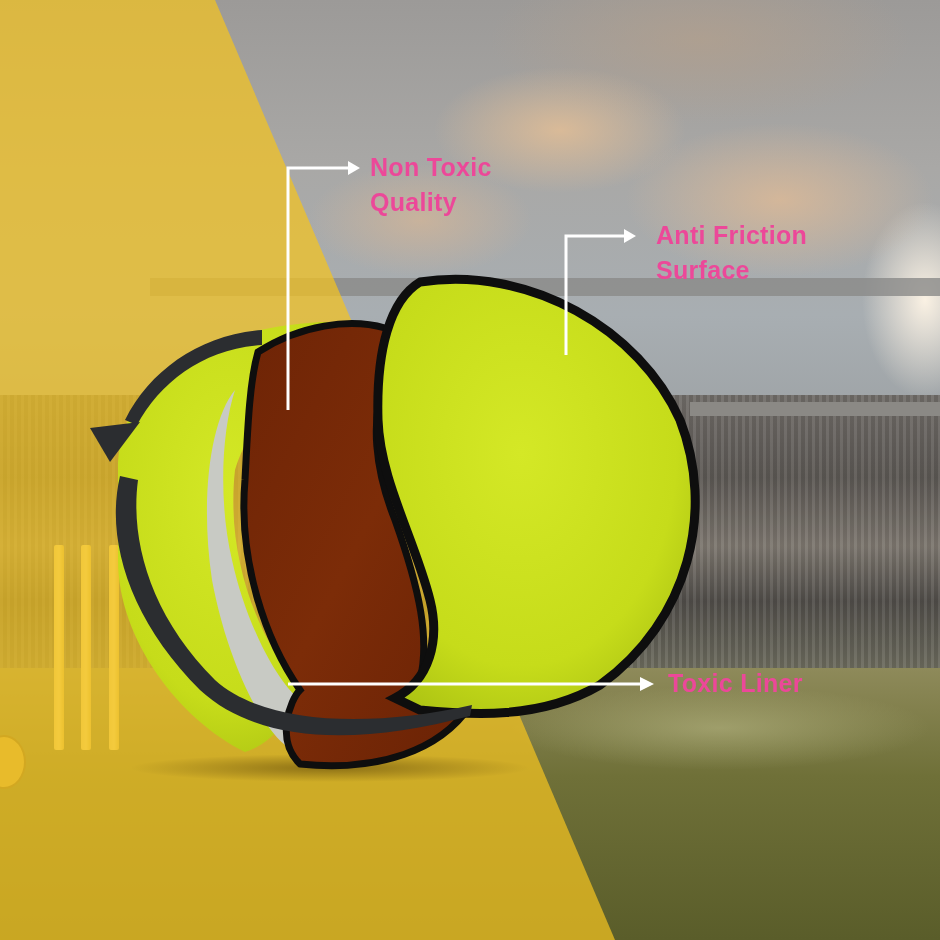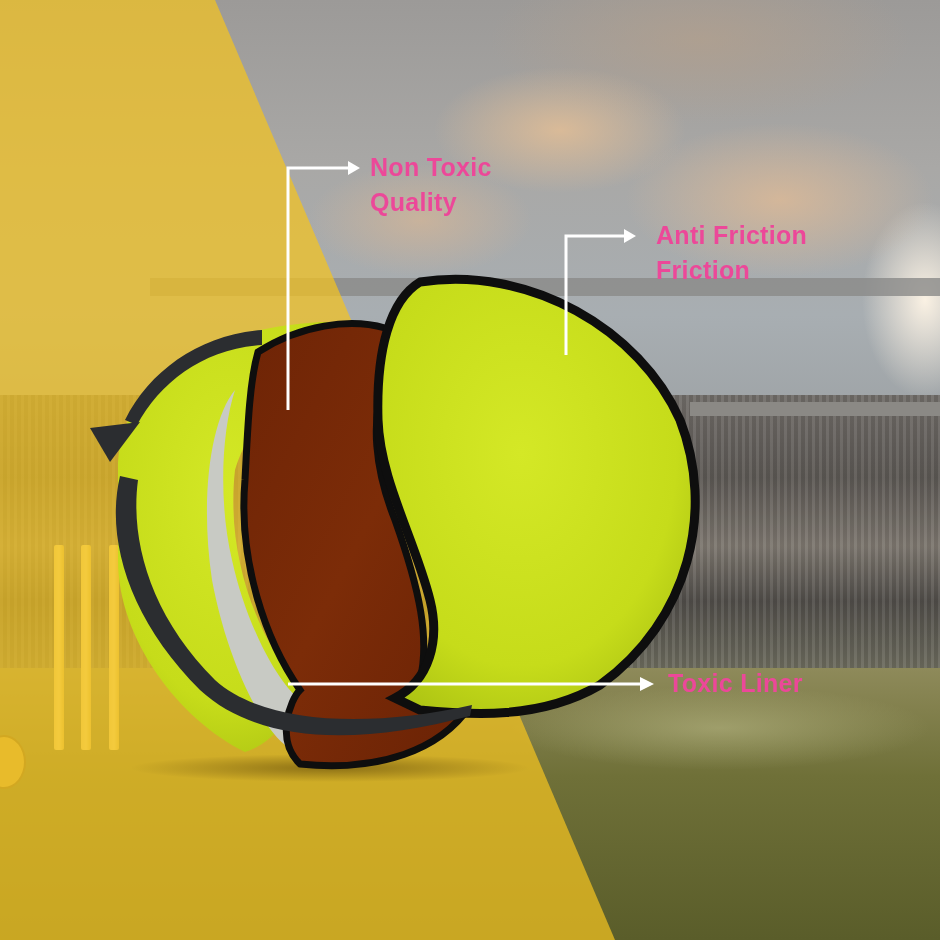--- a/index.html
+++ b/index.html
@@ -107,18 +107,18 @@
       </g>
     </g>
   </svg>
 
   <div class="label" style="left:370px;top:150px;">
     <div>Non Toxic</div>
     <div>Quality</div>
   </div>
   <div class="label" style="left:656px;top:218px;">
     <div>Anti Friction</div>
-    <div>Friction</div>
+    <div>Surface</div>
   </div>
   <div class="label" style="left:668px;top:666px;">
     <div>Toxic Liner</div>
   </div>
 </div>
 
 </body></html>

